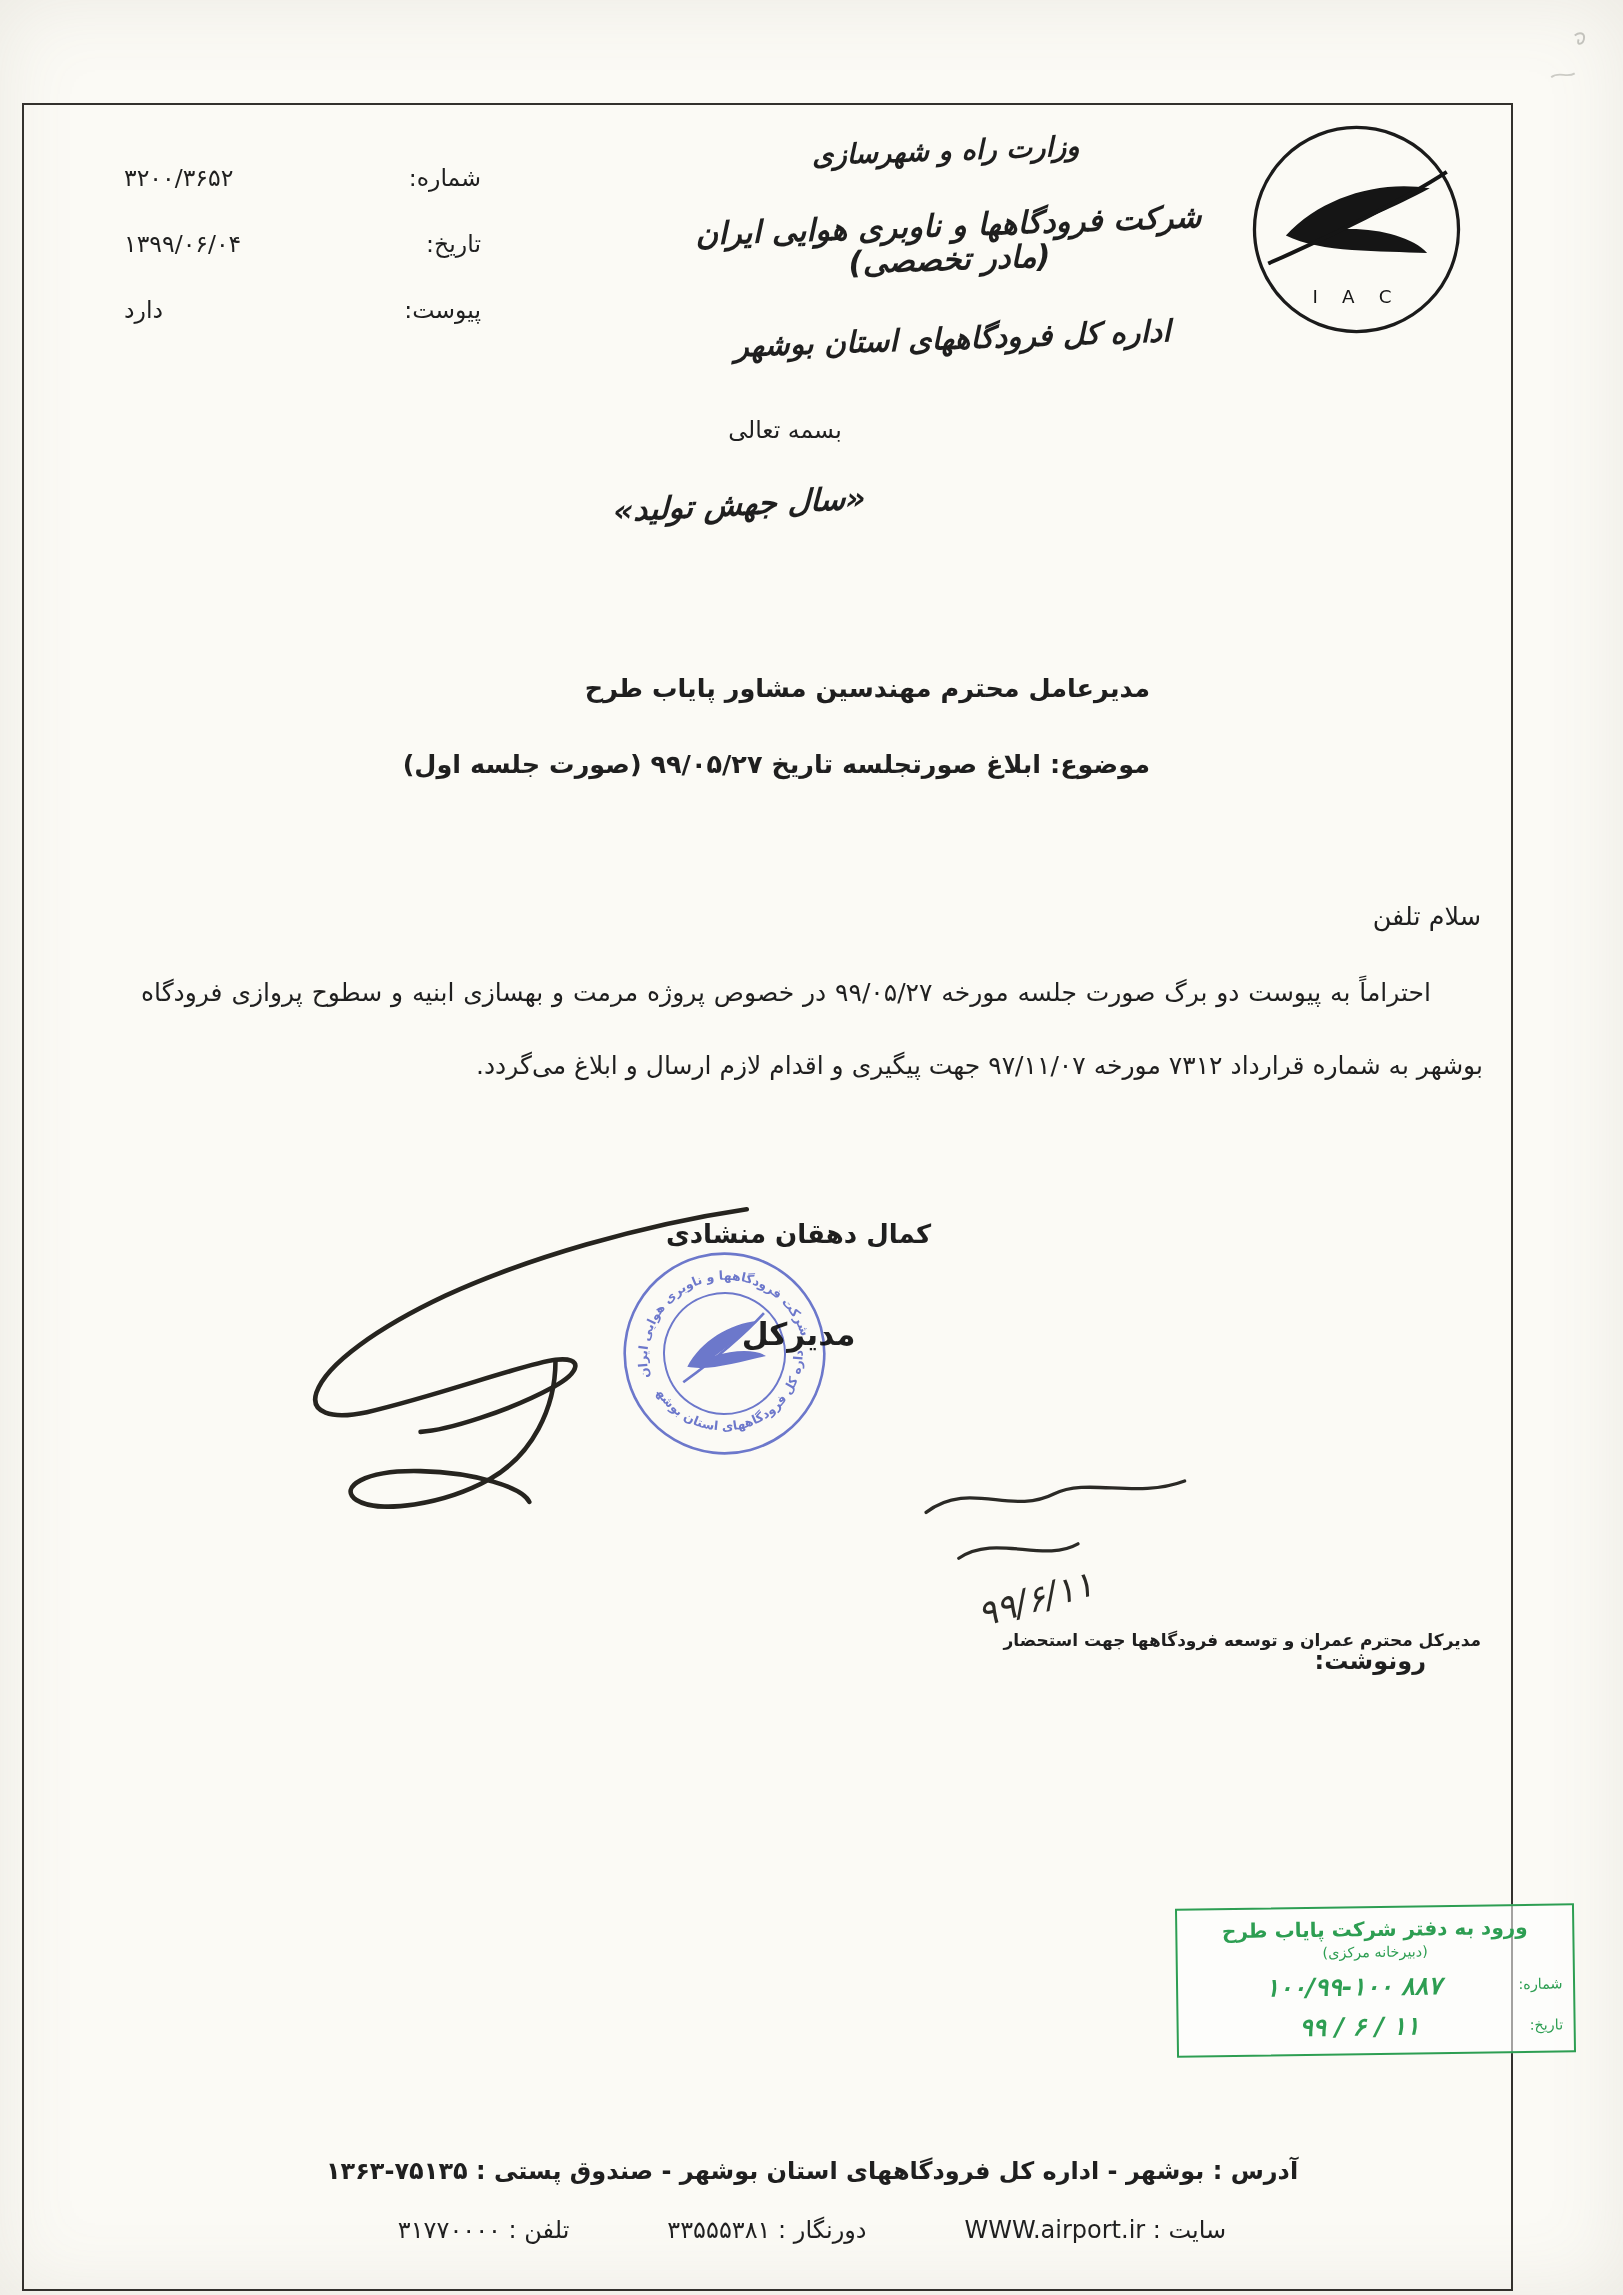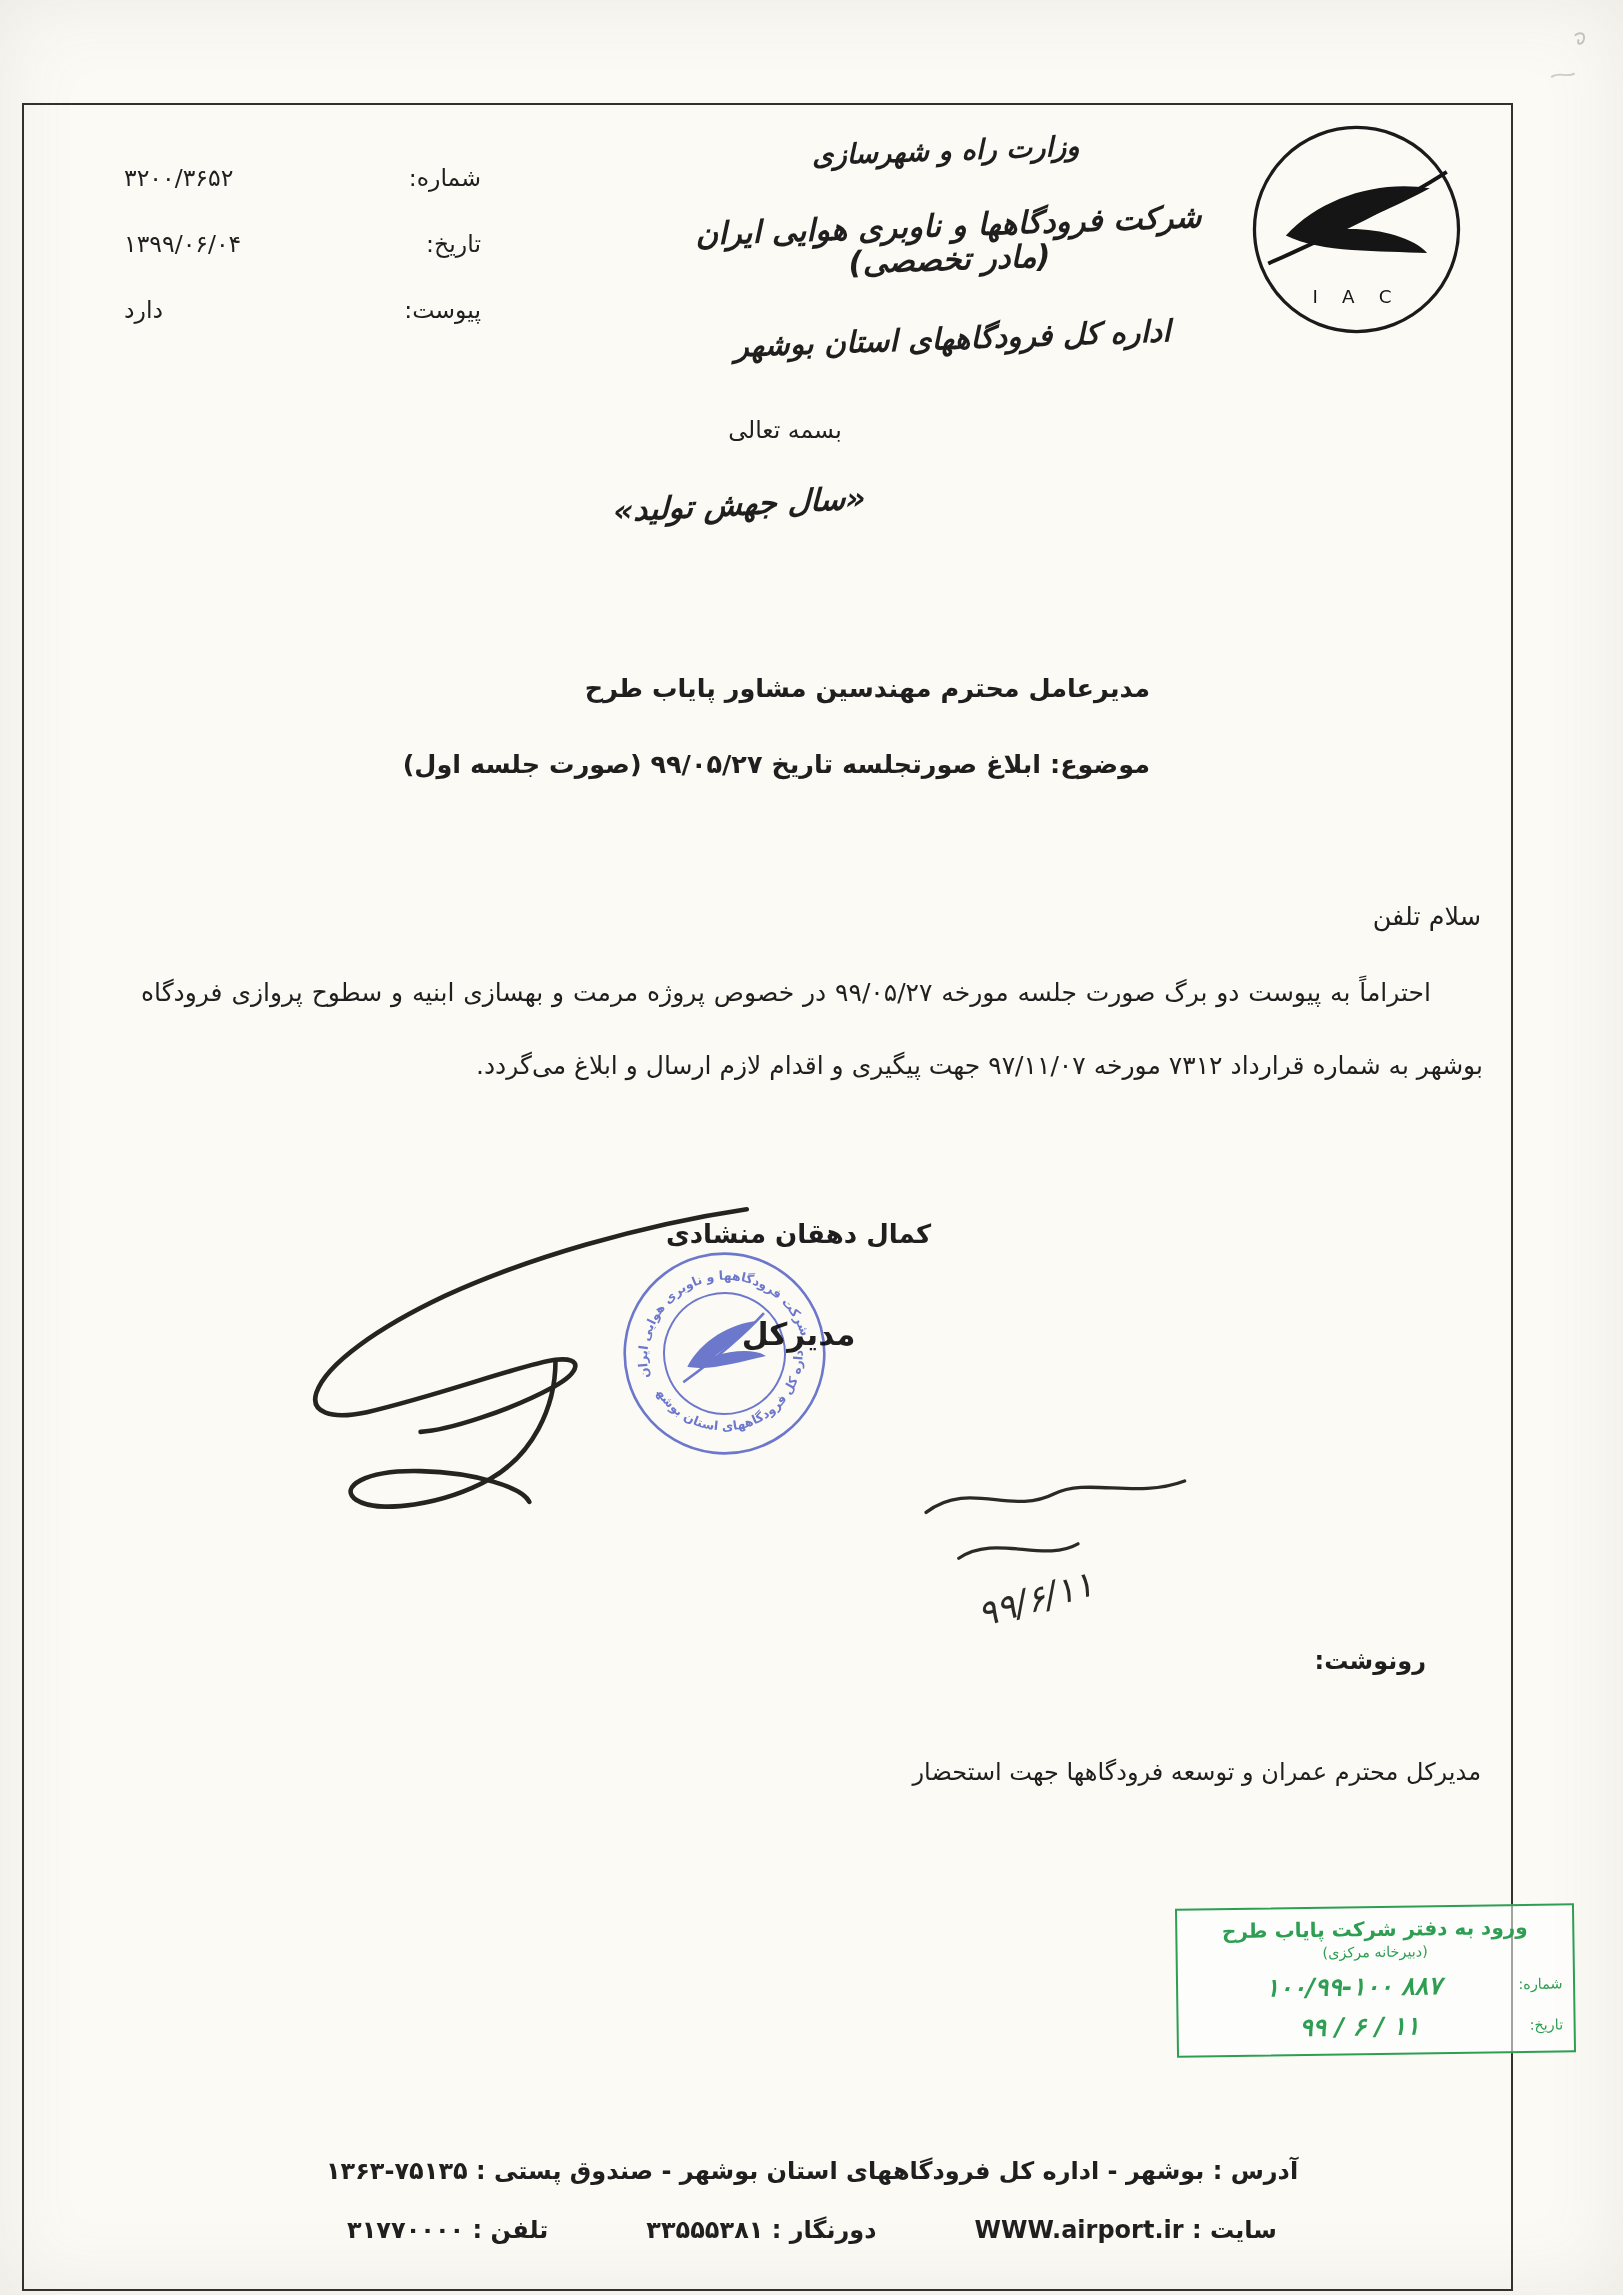--- a/index.html
+++ b/index.html
@@ -40,36 +40,36 @@
   .sig-svg{position:absolute;left:249px;top:1175px;width:537px;height:367px}
   .signer-name{position:absolute;left:602px;top:1219px;width:393px;text-align:center;
                direction:rtl;font-size:26px;font-weight:bold;white-space:nowrap}
   .signer-title{position:absolute;left:602px;top:1316px;width:393px;text-align:center;
                 direction:rtl;font-size:31px;font-weight:bold}
   .stamp-svg{position:absolute;left:605px;top:1234px;width:239px;height:239px;
              transform:rotate(-15deg);opacity:.8;mix-blend-mode:multiply}
   .scribble-svg{position:absolute;left:913px;top:1460px;width:288px;height:203px}
 
   .copy-label{position:absolute;right:198px;top:1647px;direction:rtl;font-size:24px;font-weight:bold}
-  .copy-line{position:absolute;right:143px;top:1758px;direction:rtl;font-size:24px;font-weight:normal;white-space:nowrap}
+  .copy-line{position:absolute;right:143px;top:1630px;direction:rtl;font-size:17px;font-weight:bold;white-space:nowrap}
 
   
   .entry-stamp{position:absolute;left:1176px;top:1906px;width:374px;border:2.6px solid #2d9e52;
                color:#2d9e52;direction:rtl;padding:9.2px 10.5px 11.8px;transform:rotate(-.8deg);
                background:rgba(255,255,255,.55)}
   .es-title{font-size:20px;font-weight:bold;text-align:center;line-height:1.2}
   .es-sub{font-size:14.4px;text-align:center;margin-top:2.6px}
   .es-row{display:flex;align-items:center;margin-top:11.8px}
   .es-label{font-size:14.4px;white-space:nowrap}
   .es-value{flex:1;text-align:center;font-size:25px;font-weight:bold;font-style:italic;direction:ltr}
 
   .footer-address{position:absolute;left:164px;right:164px;top:2157px;text-align:center;
                   direction:rtl;font-size:24px;font-weight:bold}
   .footer-contact{position:absolute;left:164px;right:164px;top:2216px;display:flex;
-                  justify-content:center;gap:98px;font-size:24px;font-weight:bold;direction:ltr}
+                  justify-content:center;gap:98px;font-size:24px;font-weight:normal;direction:ltr}
   .footer-contact span{direction:rtl;unicode-bidi:embed}
 
   .artifact-svg{position:absolute;left:1512px;top:26px;width:98px;height:79px;opacity:.55}
 </style>
 </head>
 <body>
 
 <div class="page">
 
   <div class="frame"></div>

